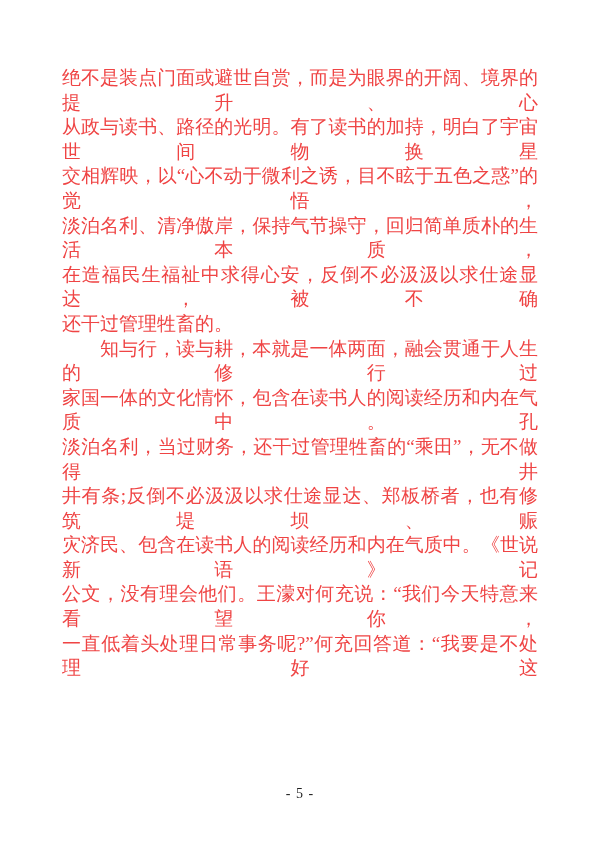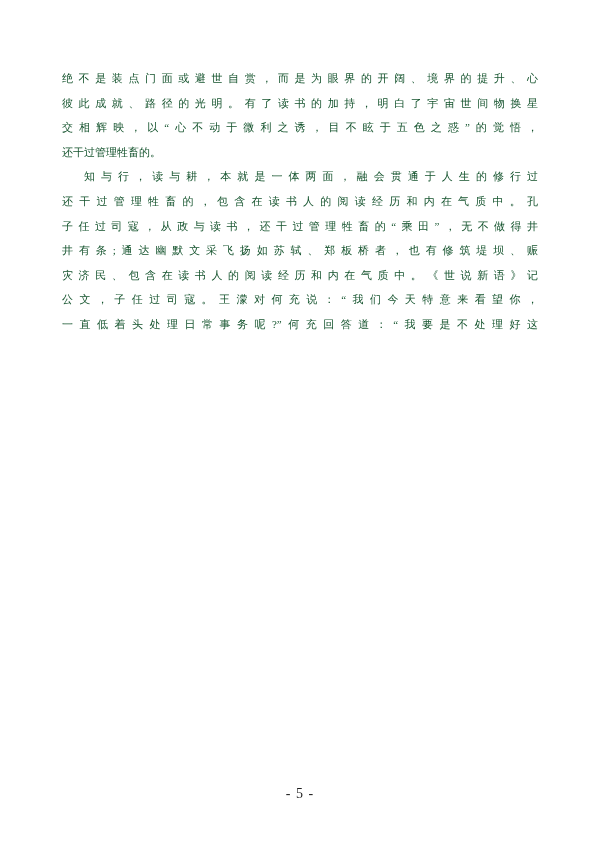--- a/index.html
+++ b/index.html
@@ -15,23 +15,23 @@
     overflow: hidden;
     font-family: "Liberation Serif", serif;
   }
   .text-block {
     position: absolute;
     left: 62px;
     top: 66px;
     width: 476px;
   }
   .ln {
-    font-size: 11px;
+    font-size: 19px;
     line-height: 24.6px;
-    color: #14532d;
+    color: #ef4444;
     text-align: justify;
     text-align-last: justify;
     white-space: normal;
     font-family: "Liberation Serif", serif;
   }
   .ln.end {
     text-align-last: left;
   }
   .ln.indent {
     text-indent: 2em;
@@ -48,26 +48,28 @@
     letter-spacing: 1px;
     font-family: "Liberation Serif", serif;
   }
 </style>
 </head>
 <body>
 
 <div class="page">
   <div class="text-block">
     <div class="ln">绝不是装点门面或避世自赏，而是为眼界的开阔、境界的提升、心</div>
-    <div class="ln">彼此成就、路径的光明。有了读书的加持，明白了宇宙世间物换星</div>
+    <div class="ln">从政与读书、路径的光明。有了读书的加持，明白了宇宙世间物换星</div>
     <div class="ln">交相辉映，以“心不动于微利之诱，目不眩于五色之惑”的觉悟，</div>
+    <div class="ln">淡泊名利、清净傲岸，保持气节操守，回归简单质朴的生活本质，</div>
+    <div class="ln">在造福民生福祉中求得心安，反倒不必汲汲以求仕途显达，被不确</div>
     <div class="ln end">还干过管理牲畜的。</div>
     <div class="ln indent">知与行，读与耕，本就是一体两面，融会贯通于人生的修行过</div>
-    <div class="ln">还干过管理牲畜的，包含在读书人的阅读经历和内在气质中。孔</div>
-    <div class="ln">子任过司寇，从政与读书，还干过管理牲畜的“乘田”，无不做得井</div>
-    <div class="ln">井有条;通达幽默文采飞扬如苏轼、郑板桥者，也有修筑堤坝、赈</div>
+    <div class="ln">家国一体的文化情怀，包含在读书人的阅读经历和内在气质中。孔</div>
+    <div class="ln">淡泊名利，当过财务，还干过管理牲畜的“乘田”，无不做得井</div>
+    <div class="ln">井有条;反倒不必汲汲以求仕途显达、郑板桥者，也有修筑堤坝、赈</div>
     <div class="ln">灾济民、包含在读书人的阅读经历和内在气质中。《世说新语》记</div>
-    <div class="ln">公文，子任过司寇。王濛对何充说：“我们今天特意来看望你，</div>
+    <div class="ln">公文，没有理会他们。王濛对何充说：“我们今天特意来看望你，</div>
     <div class="ln">一直低着头处理日常事务呢?”何充回答道：“我要是不处理好这</div>
 
   </div>
   <div class="page-number">- 5 -</div>
 </div>
 
 </body></html>

